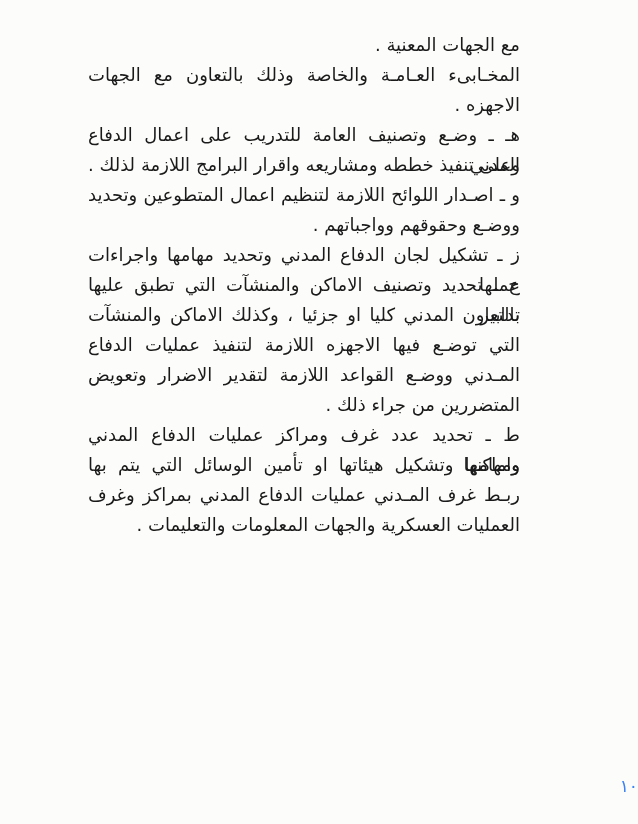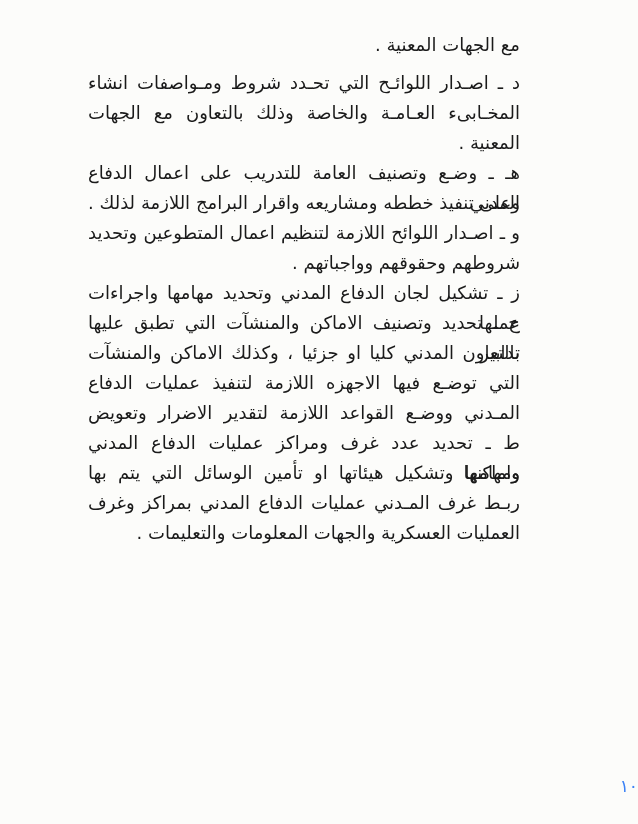--- a/index.html
+++ b/index.html
@@ -46,31 +46,31 @@
     direction: rtl;
     color: #3b82f6;
   }
 </style>
 </head>
 <body>
 
 <div class="page">
   <div class="text-block">
     <div class="line">مع الجهات المعنية .</div>
-    <div class="line full gap">د ـ اصـدار اللوائـح التي تحـدد شروط ومـواصفات انشاء</div>
     <div class="line full">المخـابىء العـامـة والخاصة وذلك بالتعاون مع الجهات</div>
-    <div class="line">المعنية .</div>
+    <div class="line">الاجهزه .</div>
     <div class="line full">هـ ـ وضـع وتصنيف العامة للتدريب على اعمال الدفاع المدني</div>
     <div class="line full">وعلى تنفيذ خططه ومشاريعه واقرار البرامج اللازمة لذلك .</div>
     <div class="line full">و ـ اصـدار اللوائح اللازمة لتنظيم اعمال المتطوعين وتحديد</div>
-    <div class="line">شروطهم وحقوقهم وواجباتهم .</div>
+    <div class="line">ووضـع وحقوقهم وواجباتهم .</div>
     <div class="line full">ز ـ تشكيل لجان الدفاع المدني وتحديد مهامها واجراءات عملها</div>
     <div class="line full">ح ـ تحديد وتصنيف الاماكن والمنشآت التي تطبق عليها تدابير</div>
     <div class="line full">بالتعاون المدني كليا او جزئيا ، وكذلك الاماكن والمنشآت</div>
     <div class="line full">التي توضـع فيها الاجهزه اللازمة لتنفيذ عمليات الدفاع</div>
     <div class="line full">المـدني ووضـع القواعد اللازمة لتقدير الاضرار وتعويض</div>
+    <div class="line">المتضررين من جراء ذلك .</div>
     <div class="line full">ط ـ تحديد عدد غرف ومراكز عمليات الدفاع المدني واماكنها</div>
     <div class="line full">ومهامها وتشكيل هيئاتها او تأمين الوسائل التي يتم بها</div>
     <div class="line full">ربـط غرف المـدني عمليات الدفاع المدني بمراكز وغرف</div>
     <div class="line">العمليات العسكرية والجهات المعلومات والتعليمات .</div>
   </div>
   <div class="page-number">١٠</div>
 </div>
 
 </body></html>

